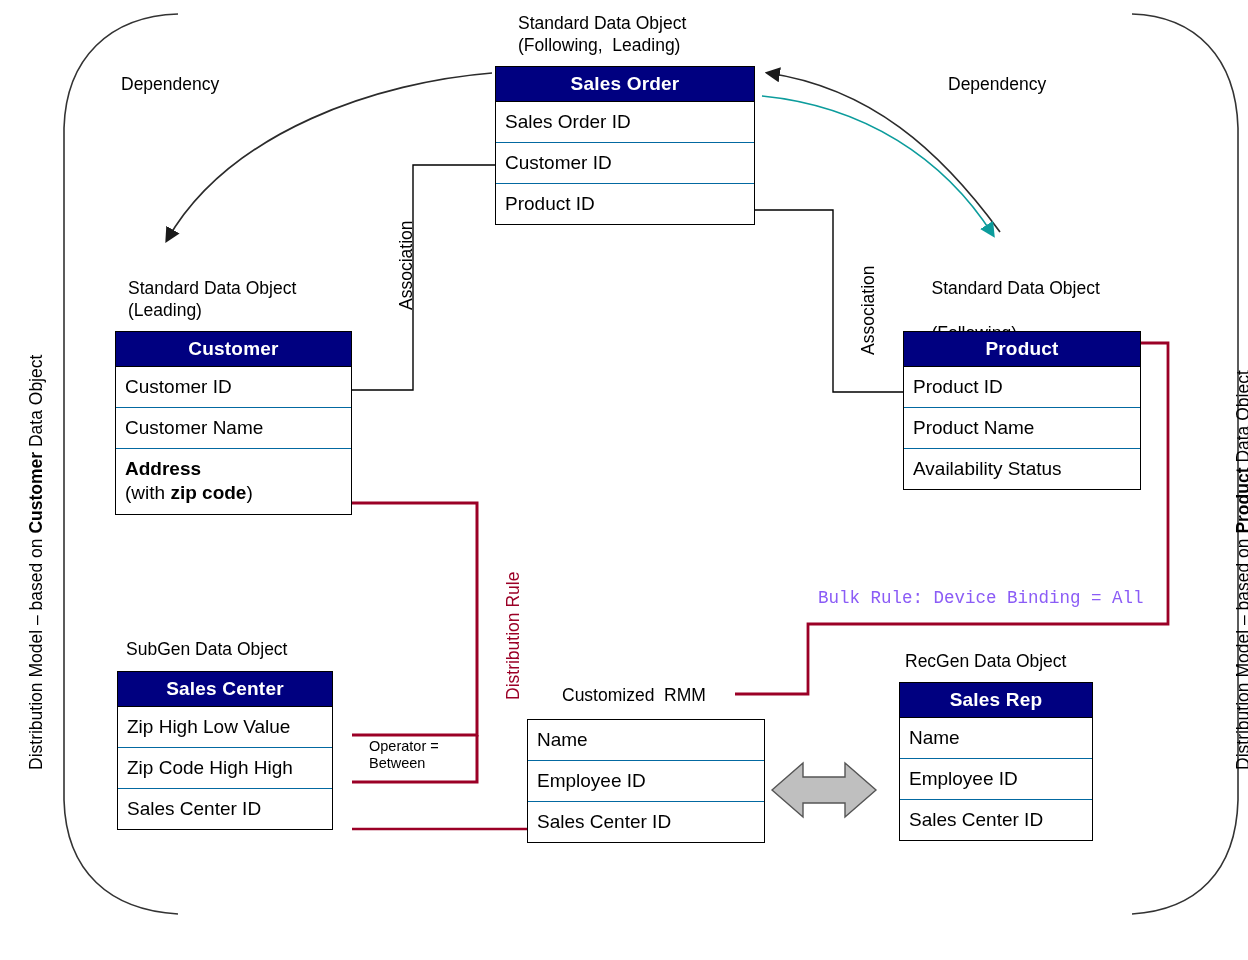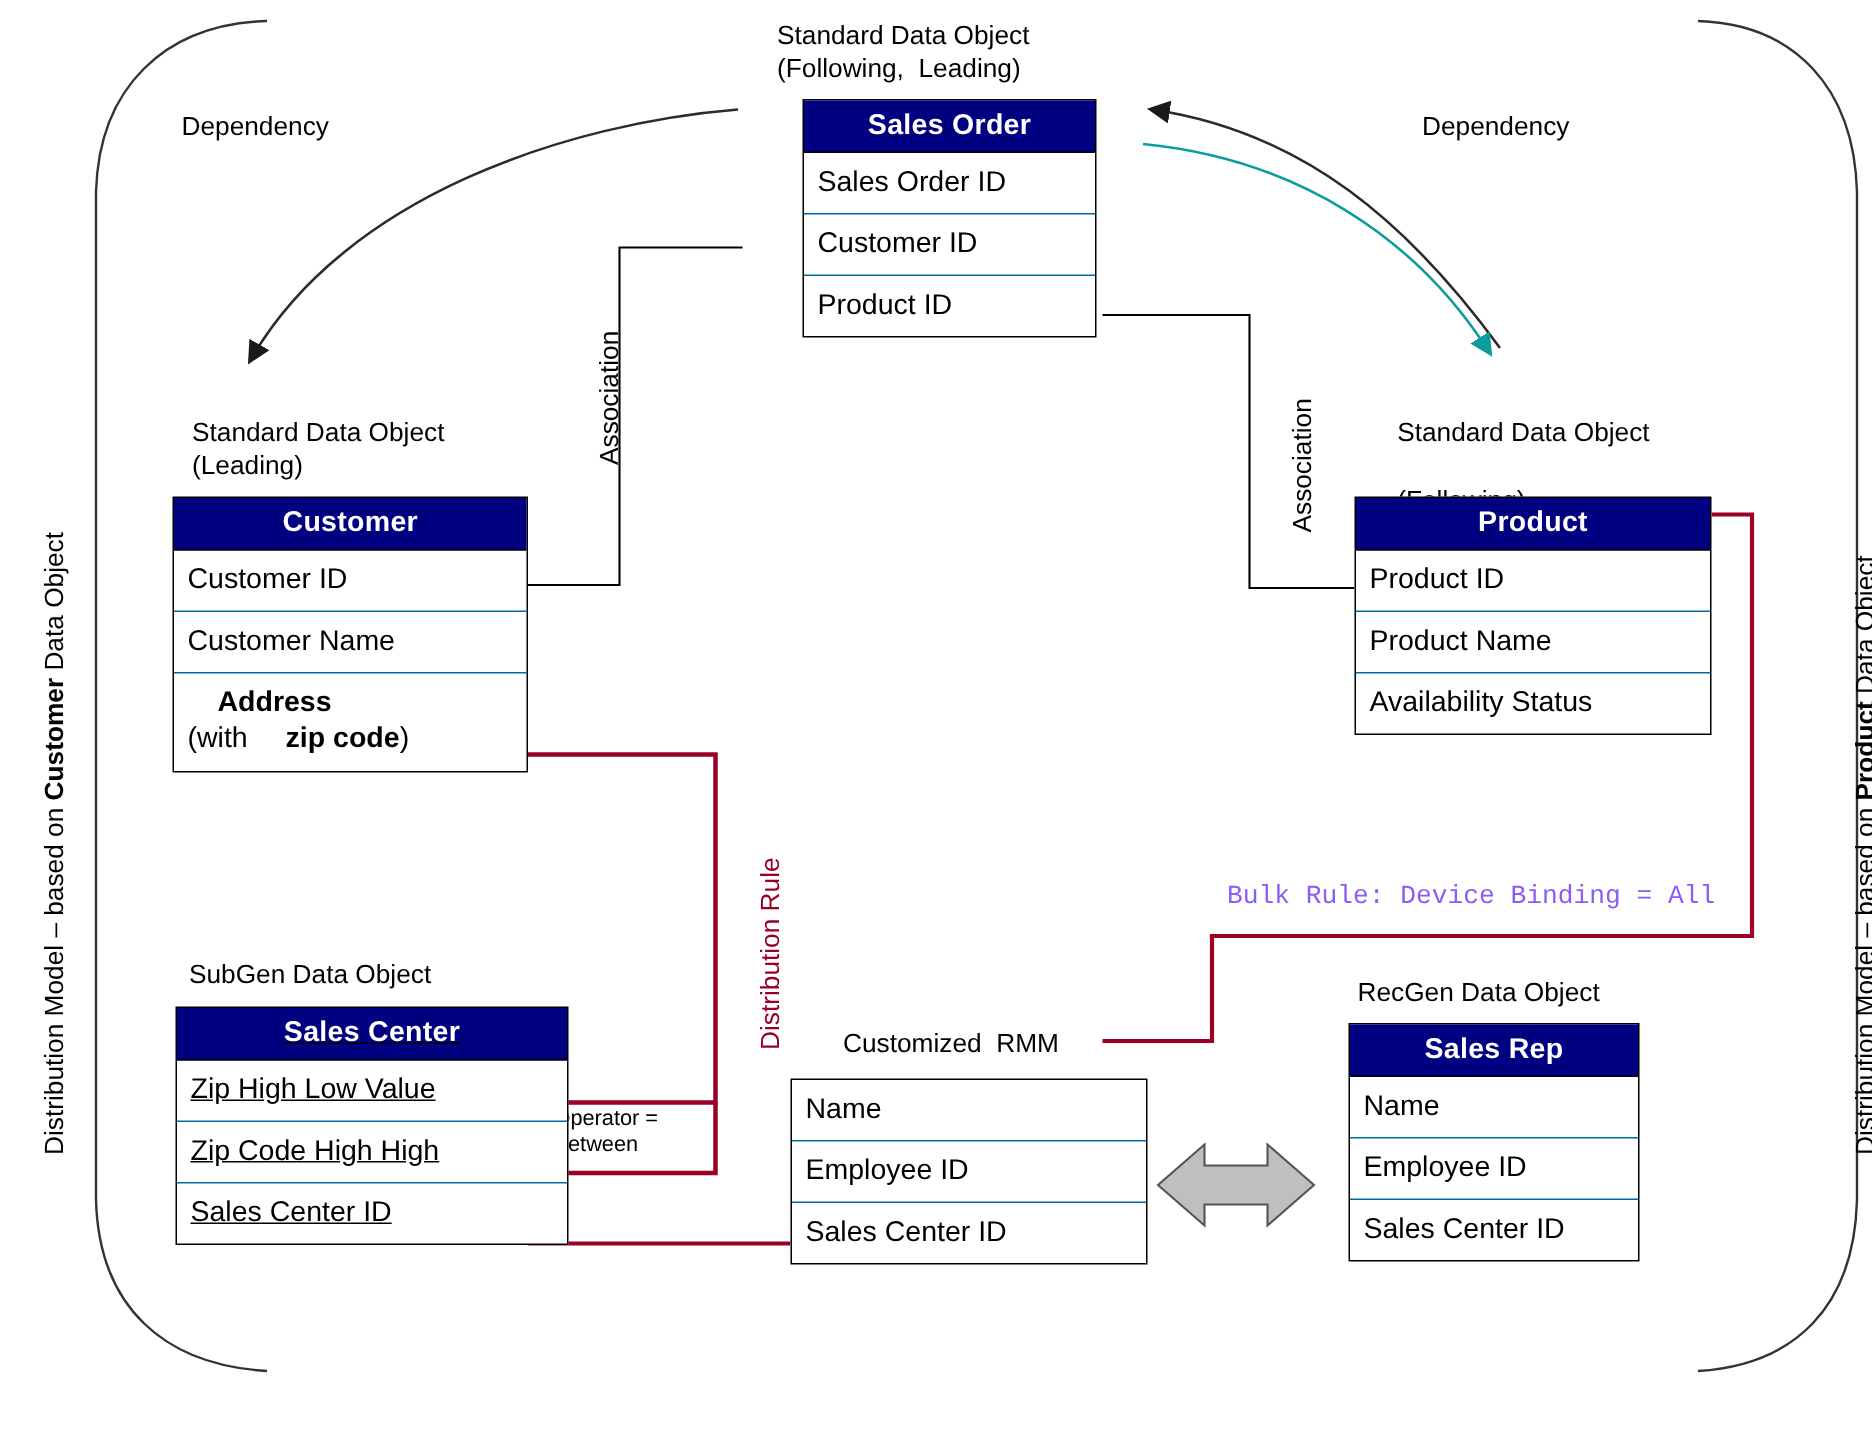--- a/index.html
+++ b/index.html
@@ -9,21 +9,21 @@
 
   svg.layer{position:absolute;left:0;top:0;width:1248px;height:960px;pointer-events:none;}
 
   .entity{position:absolute;border:1px solid #000;background:#fff;box-sizing:border-box;}
   .entity .hdr{background:#000080;color:#fff;font-weight:bold;text-align:center;
     font-size:19px;line-height:1;padding:7px 0 8px 0;border-bottom:1px solid #000;letter-spacing:.2px;}
   .entity .row{border-bottom:1px solid #0369a1;font-size:19px;line-height:1;padding:10px 0 11px 9px;
     white-space:nowrap;}
   .entity .row:last-child{border-bottom:none;}
   .entity .row.tall{padding:8px 0 8px 9px;line-height:1.28;}
-  .entity .row b{font-weight:bold;margin-left:20px;}
+  .entity .row b{font-weight:bold;}
 
   .caption{position:absolute;font-size:17.5px;line-height:1.28;white-space:pre;color:#000;}
   .caption .teal{color:#00A0A0;}
 
   .vlabel{position:absolute;font-size:17.5px;white-space:nowrap;
     transform-origin:0 0;transform:rotate(-90deg);}
   .vlabel.rule{color:#9B0026;font-size:17.5px;}
   .vlabel.side{font-size:17.5px;}
   .vlabel.side b{font-weight:bold;}
 
@@ -107,21 +107,21 @@
     <span>(Following)</span><br>
     <span class="teal">(Leading)</span>
   </div>
 
   <div class="caption" style="left:126px;top:638px;">SubGen Data Object</div>
 
   <div class="caption" style="left:905px;top:650px;">RecGen Data Object</div>
 
   <div class="caption" style="left:562px;top:684px;">Customized  RMM</div>
 
-  <div class="entity" style="left:495px;top:66px;width:196px;margin-left:40px;">
+  <div class="entity" style="left:495px;top:66px;width:260px;">
     <div class="hdr">Sales Order</div>
     <div class="row">Sales Order ID</div>
     <div class="row">Customer ID</div>
     <div class="row">Product ID</div>
   </div>
 
   <div class="entity" style="left:115px;top:331px;width:237px;">
     <div class="hdr">Customer</div>
     <div class="row">Customer ID</div>
     <div class="row">Customer Name</div>
@@ -131,21 +131,21 @@
     </div>
   </div>
 
   <div class="entity" style="left:903px;top:331px;width:238px;">
     <div class="hdr">Product</div>
     <div class="row">Product ID</div>
     <div class="row">Product Name</div>
     <div class="row">Availability  Status</div>
   </div>
 
-  <div class="entity" style="left:117px;top:671px;width:262px;text-decoration:underline;">
+  <div class="entity" style="left:117px;top:671px;width:216px;">
     <div class="hdr">Sales Center</div>
     <div class="row">Zip High Low Value</div>
     <div class="row">Zip Code High High</div>
     <div class="row">Sales Center ID</div>
   </div>
 
   <div class="entity" style="left:527px;top:719px;width:238px;">
     <div class="row">Name</div>
     <div class="row">Employee ID</div>
     <div class="row">Sales Center ID</div>

